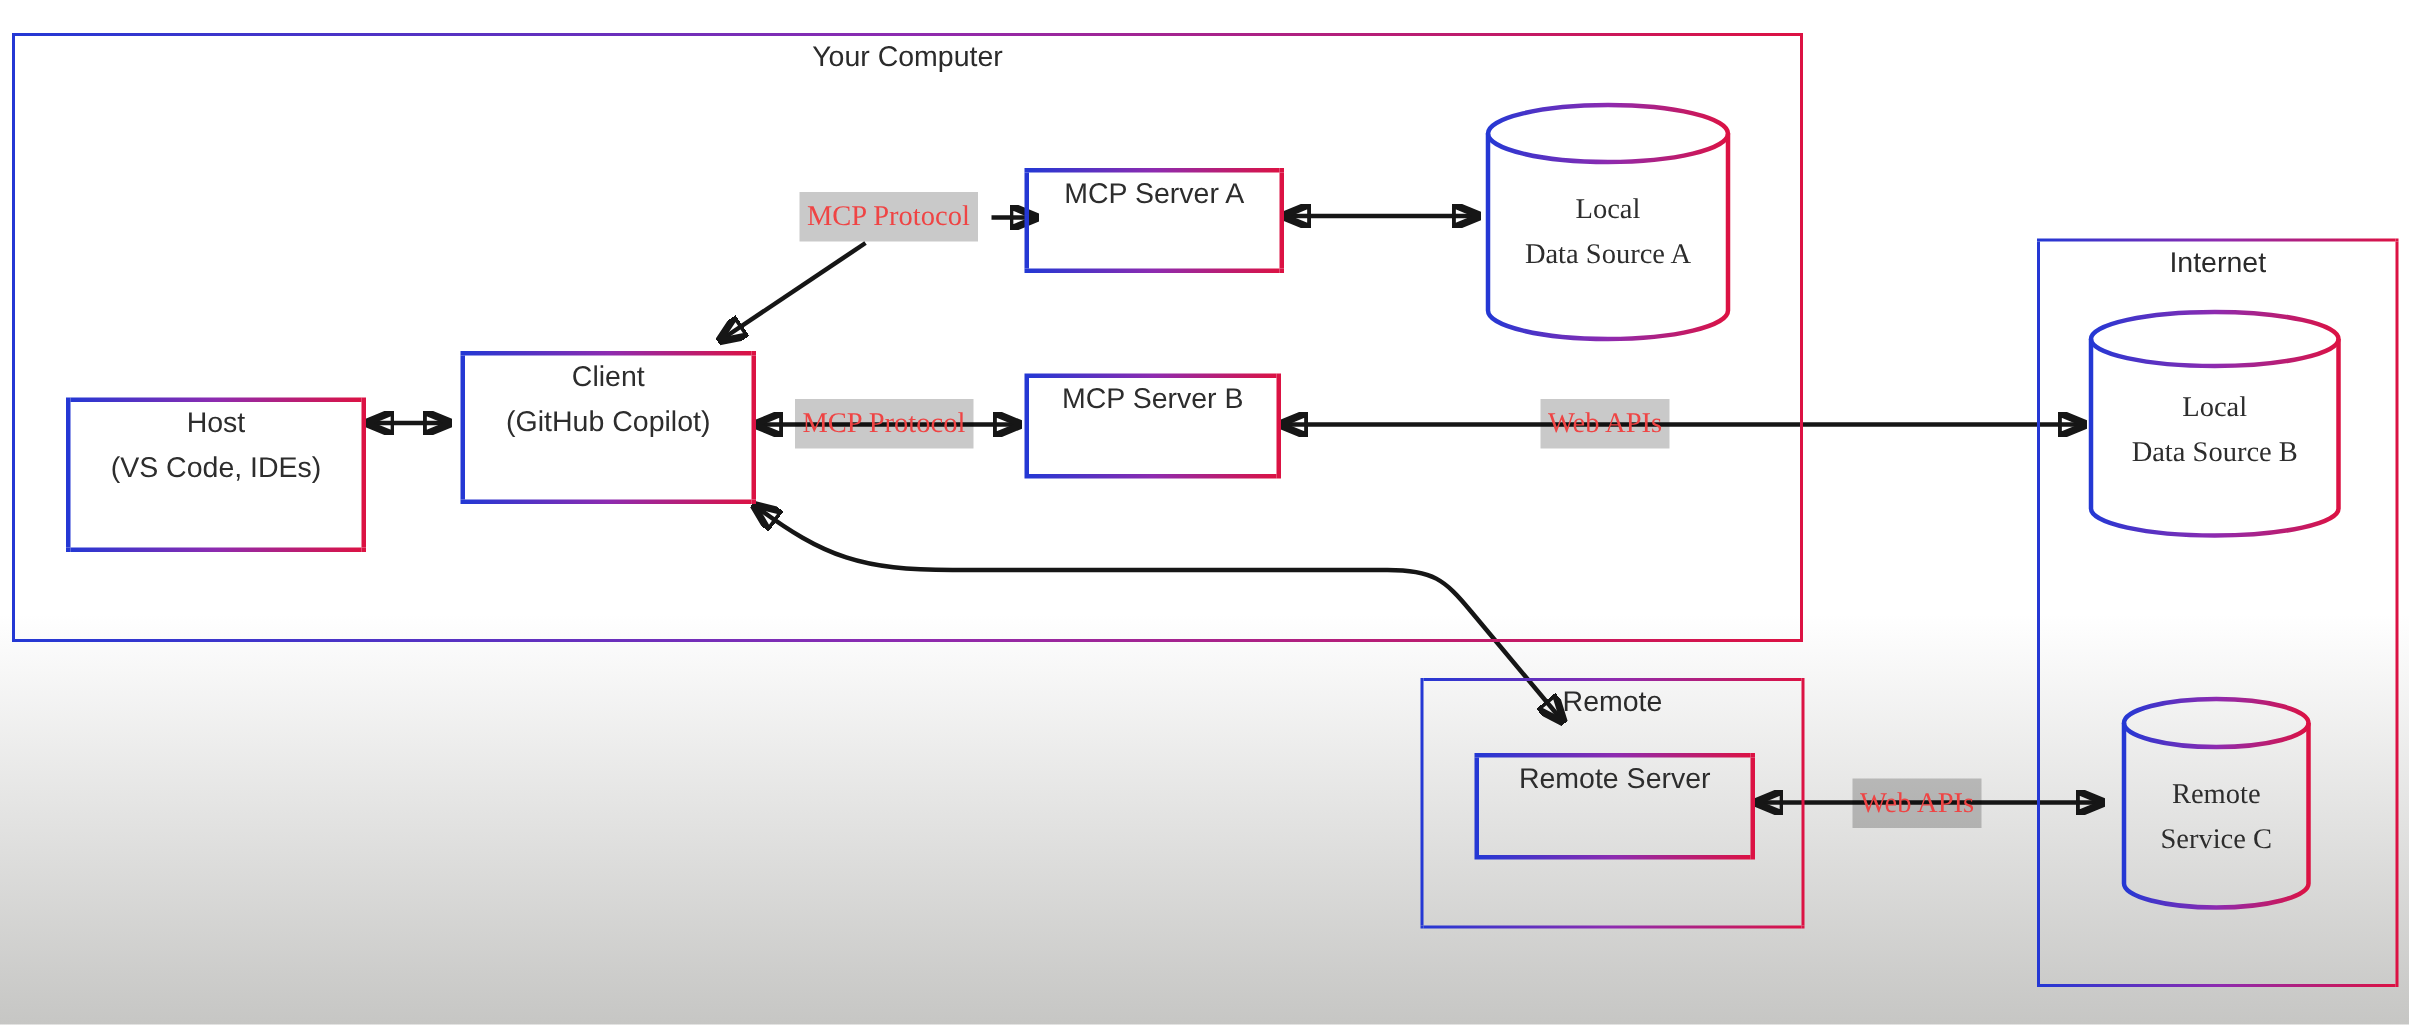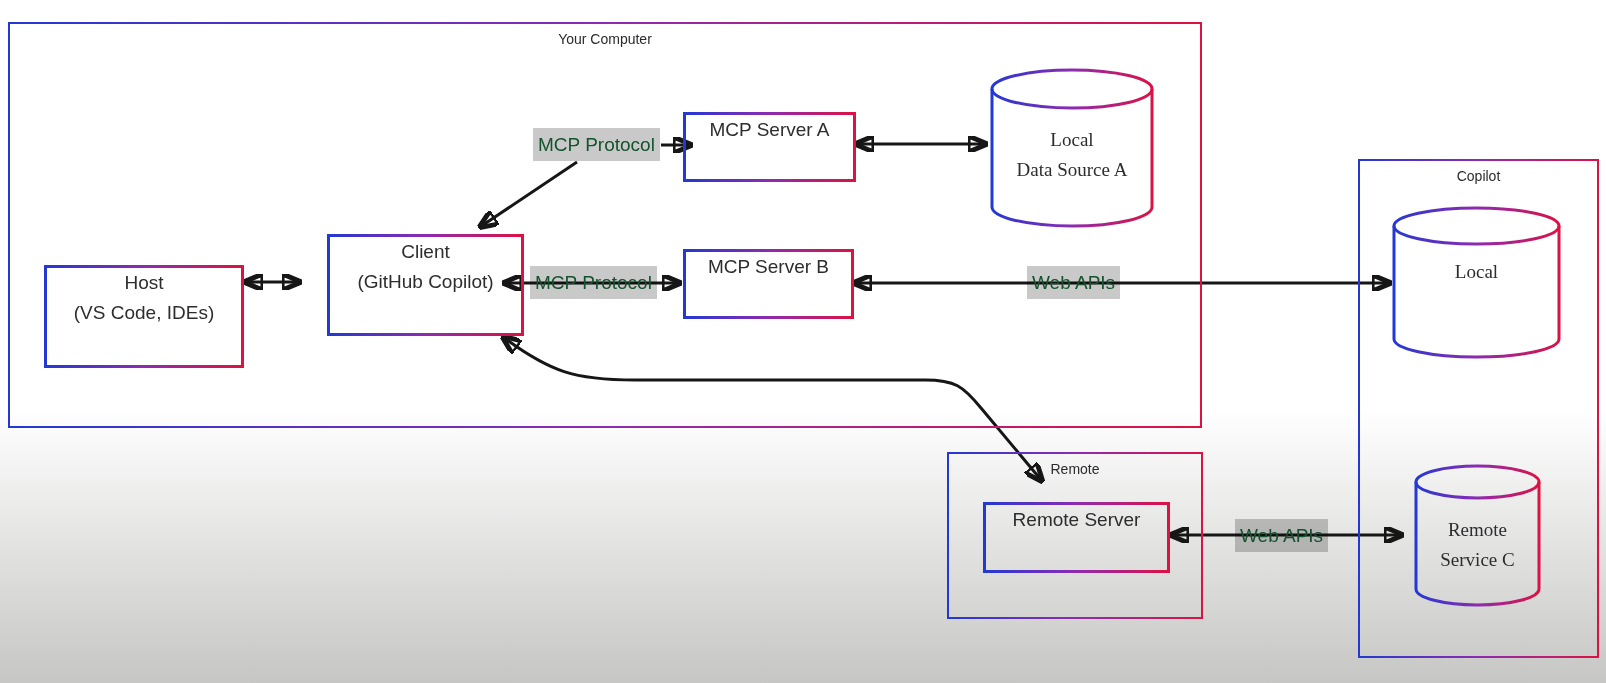--- a/index.html
+++ b/index.html
@@ -11,34 +11,34 @@
   }
   .stage{position:absolute;inset:0;}
   svg.arrows{position:absolute;left:0;top:0;width:1606px;height:683px;pointer-events:none;}
   svg.arrows path{fill:none;stroke:#161616;stroke-width:3;}
   .container{
     position:absolute;border:2px solid;background:transparent;
     border-image:linear-gradient(90deg,#2438d4 0%,#8d2bb0 50%,#dc1243 100%) 1;
   }
   .ctitle{
     position:absolute;top:3px;left:50%;transform:translateX(-50%);
-    font-size:14px;line-height:24px;white-space:nowrap;color:#2b2b2b;
+    font-size:19px;line-height:24px;white-space:nowrap;color:#2b2b2b;
   }
   .nodebox{
     position:absolute;border:3px solid;background:transparent;
     border-image:linear-gradient(90deg,#2438d4 0%,#8d2bb0 50%,#dc1243 100%) 1;
     display:flex;flex-direction:column;align-items:center;
   }
   .ntext{font-size:19px;line-height:30px;color:#2d2d2d;text-align:center;white-space:nowrap;}
   .cyl{position:absolute;font-family:Liberation Serif, serif;}
   .cyl svg{position:absolute;left:0;top:0;overflow:visible;}
   .cyltext{position:absolute;left:0;width:100%;text-align:center;}
   .elabel{
     position:absolute;background:rgba(0,0,0,0.21);
-    font-size:19px;line-height:27px;padding:3px 5px;white-space:nowrap;color:#14532d;
+    font-size:19px;line-height:27px;padding:3px 5px;white-space:nowrap;color:#ef4444;font-family:Liberation Serif, serif;
   }
 </style>
 </head>
 <body>
 
 <div class="stage">
 
   <svg class="arrows">
     <defs>
       <marker id="ah" viewBox="0 0 12 10" refX="11" refY="5" markerWidth="6.5" markerHeight="5.5" orient="auto-start-reverse">
@@ -52,31 +52,31 @@
     <path d="M 504,283 H 680" marker-start="url(#ah)" marker-end="url(#ah)"></path>
     <path d="M 854,283 H 1390" marker-start="url(#ah)" marker-end="url(#ah)"></path>
     <path d="M 503,337 C 550,372 575,380 635,380 L 925,380 C 955,380 963,386 981,408 L 1042,481" marker-start="url(#ah)" marker-end="url(#ah)"></path>
     <path d="M 1171,535 H 1402" marker-start="url(#ah)" marker-end="url(#ah)"></path>
   </svg>
 
   <div class="container" style="left:8px;top:22px;width:1190px;height:402px;">
     <span class="ctitle">Your Computer</span>
   </div>
   <div class="container" style="left:1358px;top:159px;width:237px;height:495px;">
-    <span class="ctitle">Copilot</span>
+    <span class="ctitle">Internet</span>
   </div>
   <div class="container" style="left:947px;top:452px;width:252px;height:163px;">
     <span class="ctitle">Remote</span>
   </div>
 
   <div class="nodebox" style="left:44px;top:233px;width:194px;height:97px;margin-top:32px;">
     <div class="ntext">Host</div>
     <div class="ntext">(VS Code, IDEs)</div>
   </div>
-  <div class="nodebox" style="left:307px;top:234px;width:191px;height:96px;margin-left:20px;">
+  <div class="nodebox" style="left:307px;top:234px;width:191px;height:96px;">
     <div class="ntext">Client</div>
     <div class="ntext">(GitHub Copilot)</div>
   </div>
   <div class="nodebox" style="left:683px;top:112px;width:167px;height:64px;">
     <div class="ntext">MCP Server A</div>
   </div>
   <div class="nodebox" style="left:983px;top:502px;width:181px;height:65px;">
     <div class="ntext">Remote Server</div>
   </div>
   <div class="nodebox" style="left:683px;top:249px;width:165px;height:64px;">
@@ -108,20 +108,21 @@
         <stop offset="0" stop-color="#2438d4"></stop>
             <stop offset="0.5" stop-color="#8d2bb0"></stop>
             <stop offset="1" stop-color="#dc1243"></stop>
       </linearGradient>
         </defs>
       <path d="M 3,20 L 3,133 A 82.5 18 0 0 0 168,133 L 168,20" fill="none" stroke="url(#g2)" stroke-width="3"></path>
       <ellipse cx="85.5" cy="20" rx="82.5" ry="18" fill="none" stroke="url(#g2)" stroke-width="3"></ellipse>
     </svg>
     <div class="cyltext" style="top:51px;">
       <div class="ntext">Local</div>
+      <div class="ntext">Data Source B</div>
     </div>
   </div>
 
   <div class="cyl" style="left:1413px;top:464px;width:129px;height:143px;">
     <svg width="129" height="143" viewBox="0 0 129 143">
       <defs>
           <linearGradient id="g3" x1="0" y1="0" x2="1" y2="0">
         <stop offset="0" stop-color="#2438d4"></stop>
             <stop offset="0.5" stop-color="#8d2bb0"></stop>
             <stop offset="1" stop-color="#dc1243"></stop>

